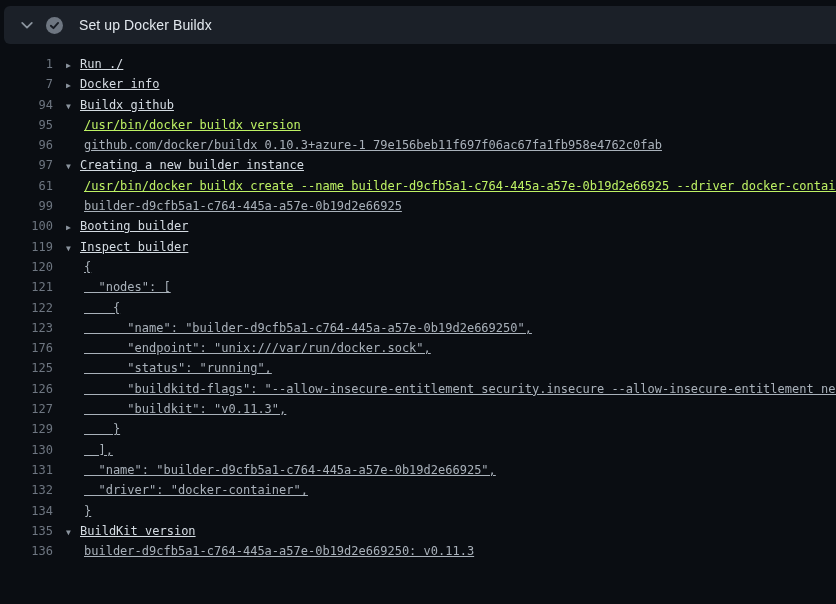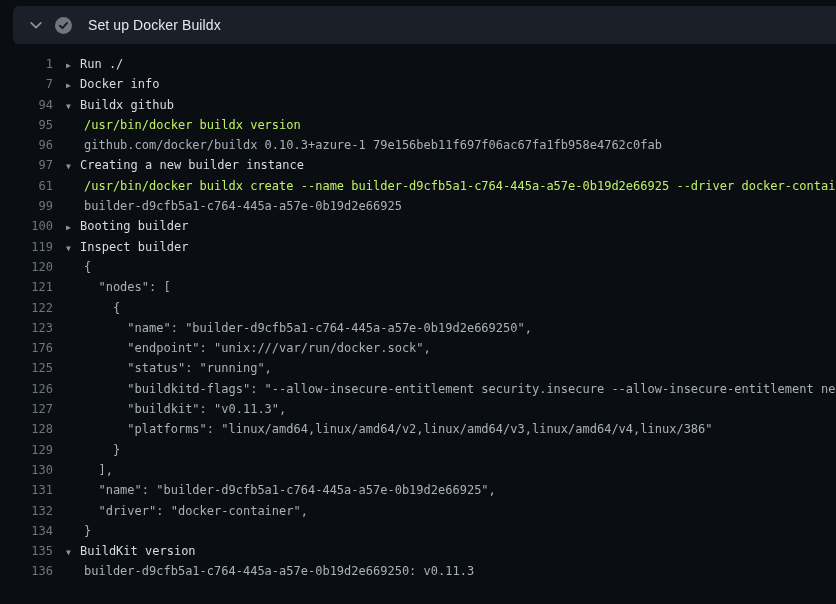--- a/index.html
+++ b/index.html
@@ -14,21 +14,21 @@
   .stage {
     position: relative;
     width: 836px;
     height: 604px;
     background: #0a0d12;
   }
   
   .step-header {
     position: absolute;
     top: 6px;
-    left: 13px;
+    left: 4px;
     right: 0;
     height: 38px;
     background: #1b2028;
     border-radius: 6px 0 0 6px;
     display: flex;
     align-items: center;
     padding-left: 16px;
     box-sizing: border-box;
     cursor: pointer;
   }
@@ -81,21 +81,21 @@
   }
   .marker {
     flex: 0 0 auto;
     margin-left: 13px;
     color: #8b949e;
     font-size: 8px;
     line-height: 20.3px;
   }
   .marker.grp { width: 14px; }
   .marker.plain { width: 18px; }
-  .text { flex: 0 0 auto; }
+  .text { flex: 0 0 auto; text-decoration: underline; }
   .row.group .text { color: #d5dce3; cursor: pointer; }
   .row.command .text { color: #bef264; }
   .row.output .text { color: #a9b1ba; }
 </style>
 </head>
 <body>
 
 <div class="stage">
 
   <div class="step-header">
@@ -215,25 +215,20 @@
     <span class="marker plain"></span>
     <span class="text">      "buildkitd-flags": "--allow-insecure-entitlement security.insecure --allow-insecure-entitlement network</span>
   </div>
 
   <div class="row output">
     <a class="num">127</a>
     <span class="marker plain"></span>
     <span class="text">      "buildkit": "v0.11.3",</span>
   </div>
 
-  <div class="row output">
-    <a class="num">128</a>
-    <span class="marker plain"></span>
-    <span class="text">      "platforms": "linux/amd64,linux/amd64/v2,linux/amd64/v3,linux/amd64/v4,linux/386"</span>
-  </div>
 
   <div class="row output">
     <a class="num">129</a>
     <span class="marker plain"></span>
     <span class="text">    }</span>
   </div>
 
   <div class="row output">
     <a class="num">130</a>
     <span class="marker plain"></span>

